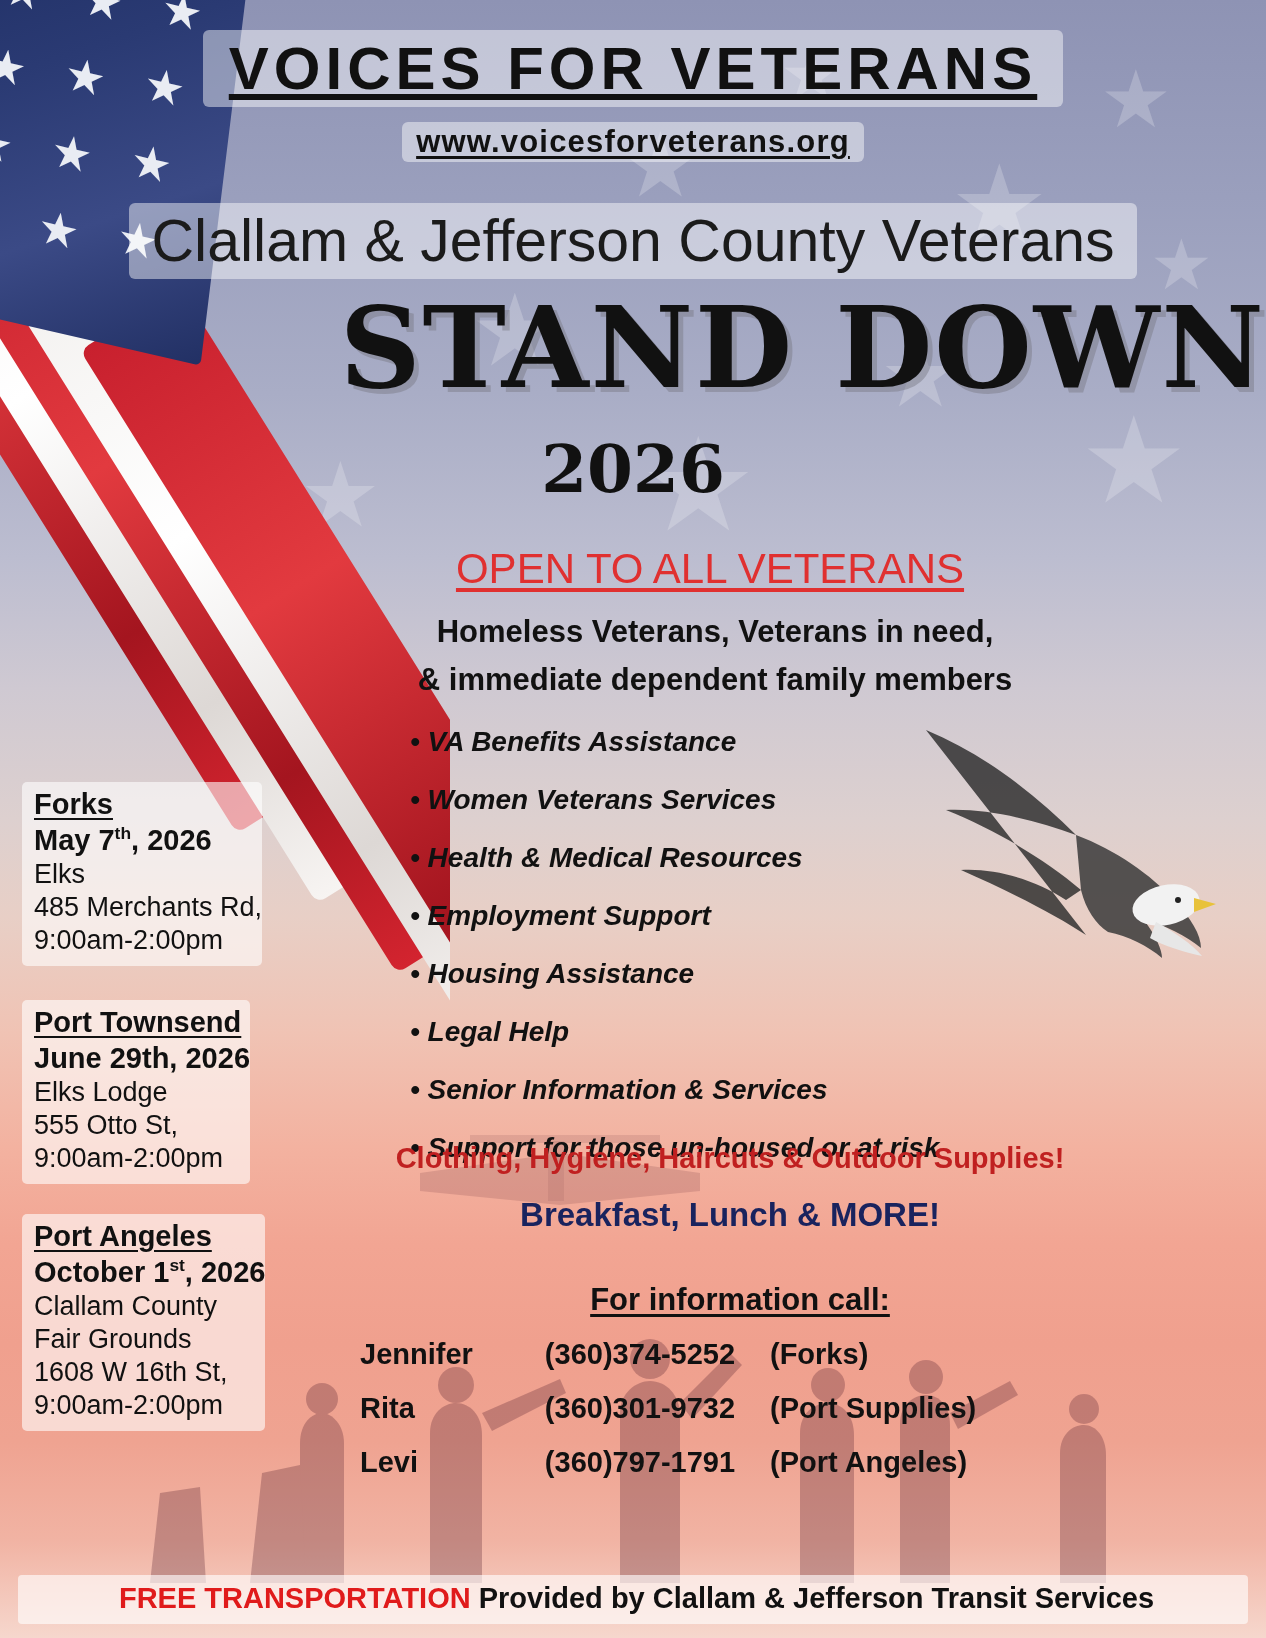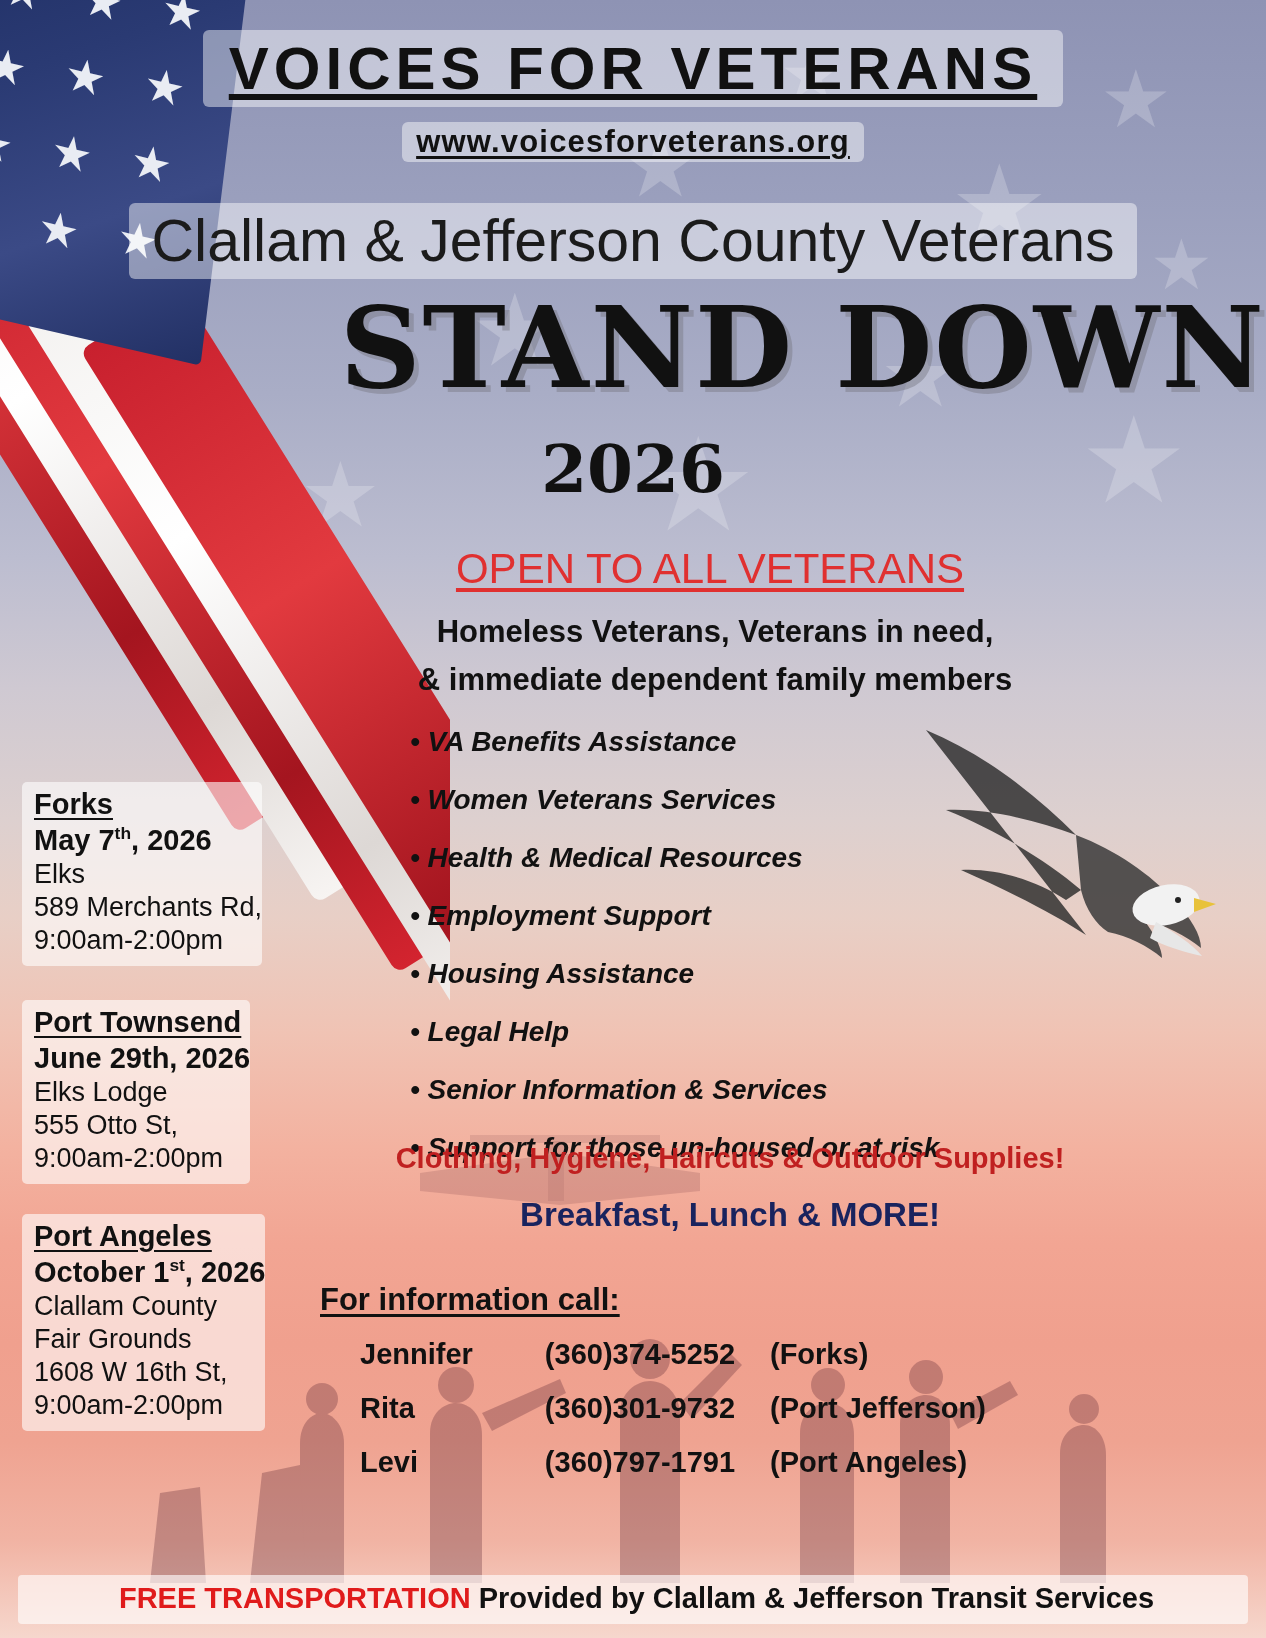--- a/index.html
+++ b/index.html
@@ -233,21 +233,21 @@
     text-align: center;
     font-size: 33px;
     font-weight: bold;
     color: #19235e;
   }
   #callhdr {
     position: absolute;
     top: 1282px;
     left: 320px;
     width: 840px;
-    text-align: left;
+    text-align: center;
     font-size: 31px;
     font-weight: bold;
     color: #111;
     text-decoration: underline;
     text-underline-offset: 4px;
   }
   .contact {
     position: absolute;
     left: 360px;
     width: 800px;
@@ -422,35 +422,35 @@
   <div id="callhdr">For information call:</div>
 
   <div class="contact" style="top:1338px;">
     <span class="nm">Jennifer</span>
     <span class="ph">(360)374-5252</span>
     <span class="loc">(Forks)</span>
   </div>
   <div class="contact" style="top:1392px;">
     <span class="nm">Rita</span>
     <span class="ph">(360)301-9732</span>
-    <span class="loc">(Port Jefferson)</span>
+    <span class="loc">(Port Supplies)</span>
   </div>
   <div class="contact" style="top:1446px;align-items:center;">
     <span class="nm">Levi</span>
     <span class="ph">(360)797-1791</span>
     <span class="loc">(Port Angeles)</span>
   </div>
 
   <div class="loccard" style="top:782px;">
     <div class="city">Forks</div>
     <div class="date">
       <span>May 7</span><sup>th</sup><span>, 2026</span>
     </div>
     <div class="line">Elks</div>
-    <div class="line">589 Merchants Rd,</div>
+    <div class="line">485 Merchants Rd,</div>
     <div class="line">9:00am-2:00pm</div>
   </div>
 
   <div class="loccard" style="top:1000px;">
     <div class="city">Port Townsend</div>
     <div class="date">
       <span>June 29th,</span><sup></sup><span>  2026</span>
     </div>
     <div class="line">Elks Lodge</div>
     <div class="line">555 Otto St,</div>

